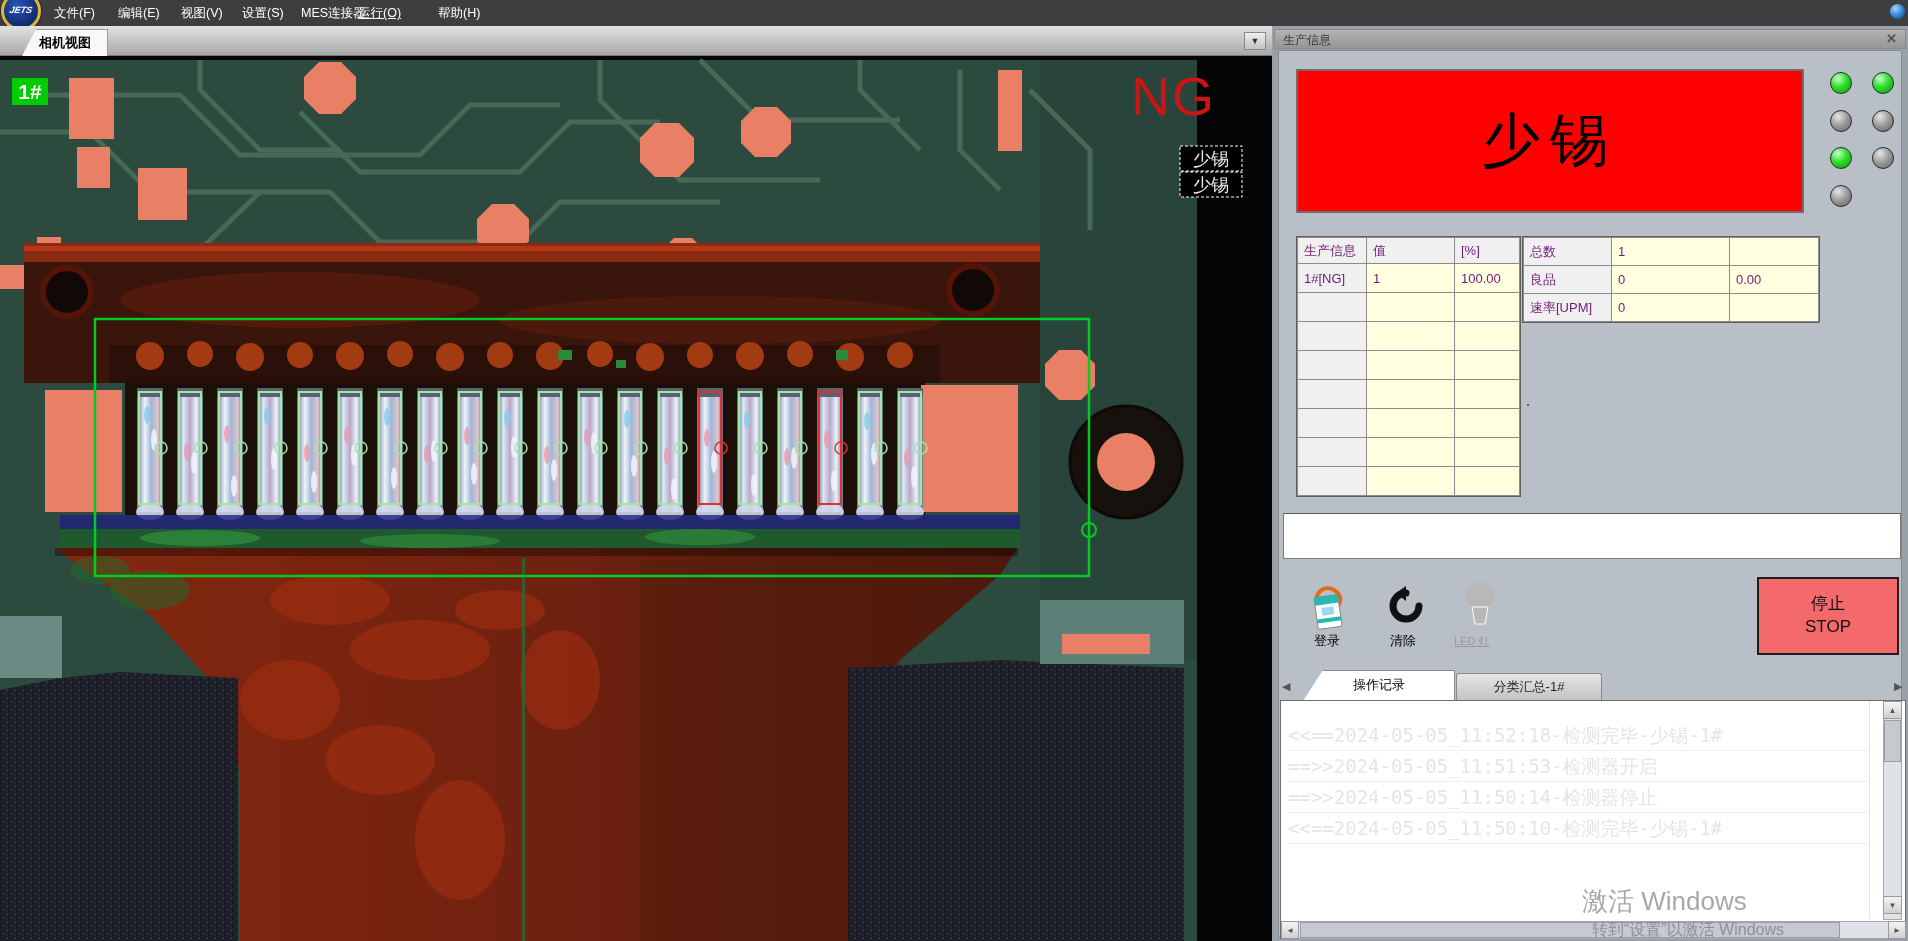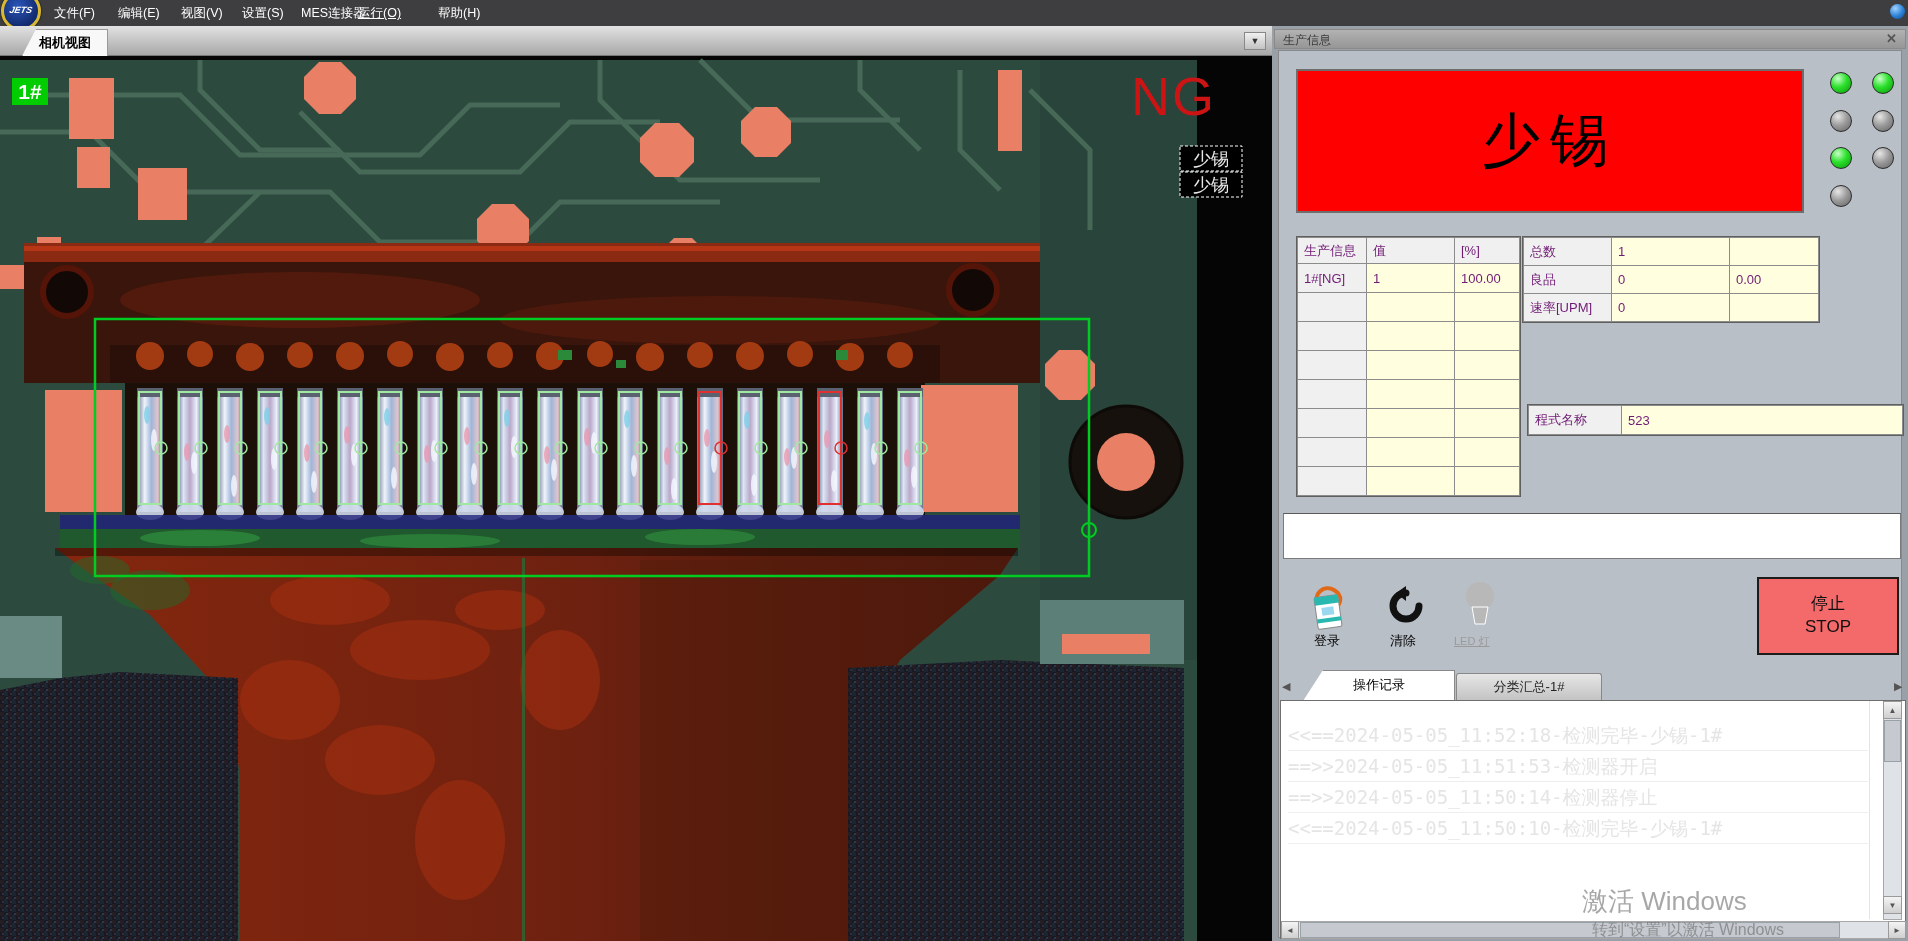--- a/index.html
+++ b/index.html
@@ -495,24 +495,20 @@
       </tr>
       <tr style="height:28px">
         <td class="lbl" style="width:81px">速率[UPM]</td>
         <td class="val" style="width:111px">0</td>
         <td class="val" style="width:82px"></td>
       </tr>
     </tbody>
   </table>
 <table class="grid" id="runinfo-table" style="left:1528px;top:405px;">
     <tbody>
-      <tr style="height:29px">
-        <td class="lbl" style="width:86px">程式名称</td>
-        <td class="val" style="width:274px">523</td>
-      </tr>
     </tbody>
   </table>
 
 <div class="abs" id="entry-box"></div>
 
 <svg class="abs" style="left:1310px;top:582px;" width="44" height="48">
   <path d="M8,24 C2,12 14,2 24,8 C34,14 30,22 26,26" fill="none" stroke="#e06a18" stroke-width="4"></path>
   <g transform="rotate(-8 18 30)">
     <rect x="6" y="14" width="24" height="32" rx="2" fill="#fff" stroke="#888"></rect>
     <rect x="6" y="14" width="24" height="8" fill="#28b8b0"></rect>

